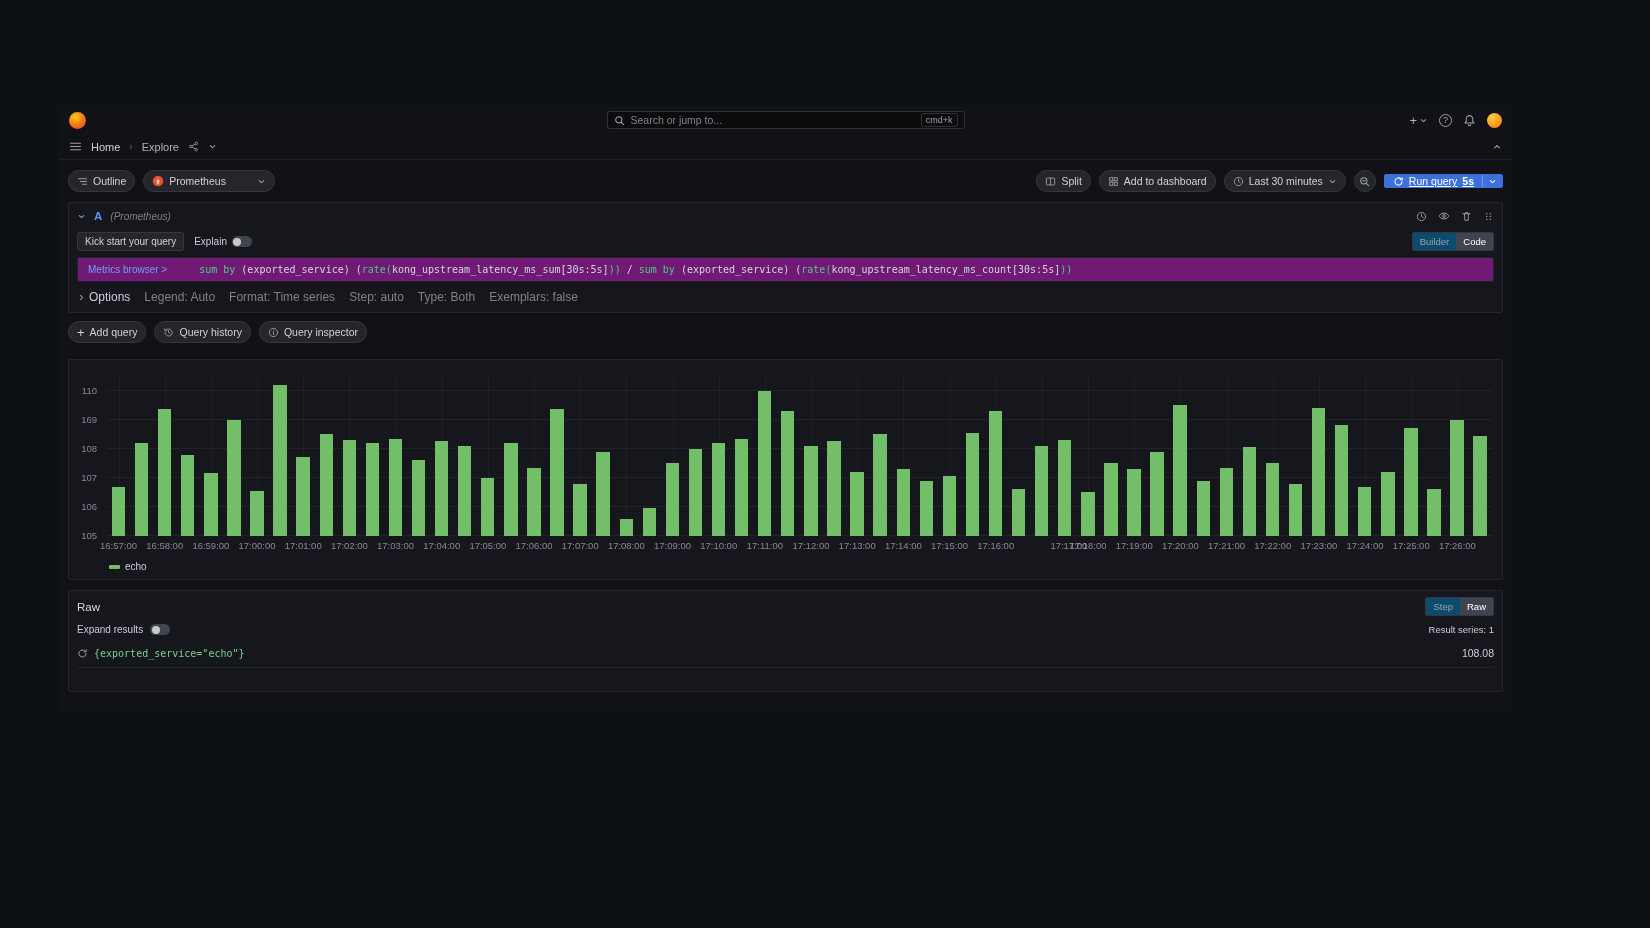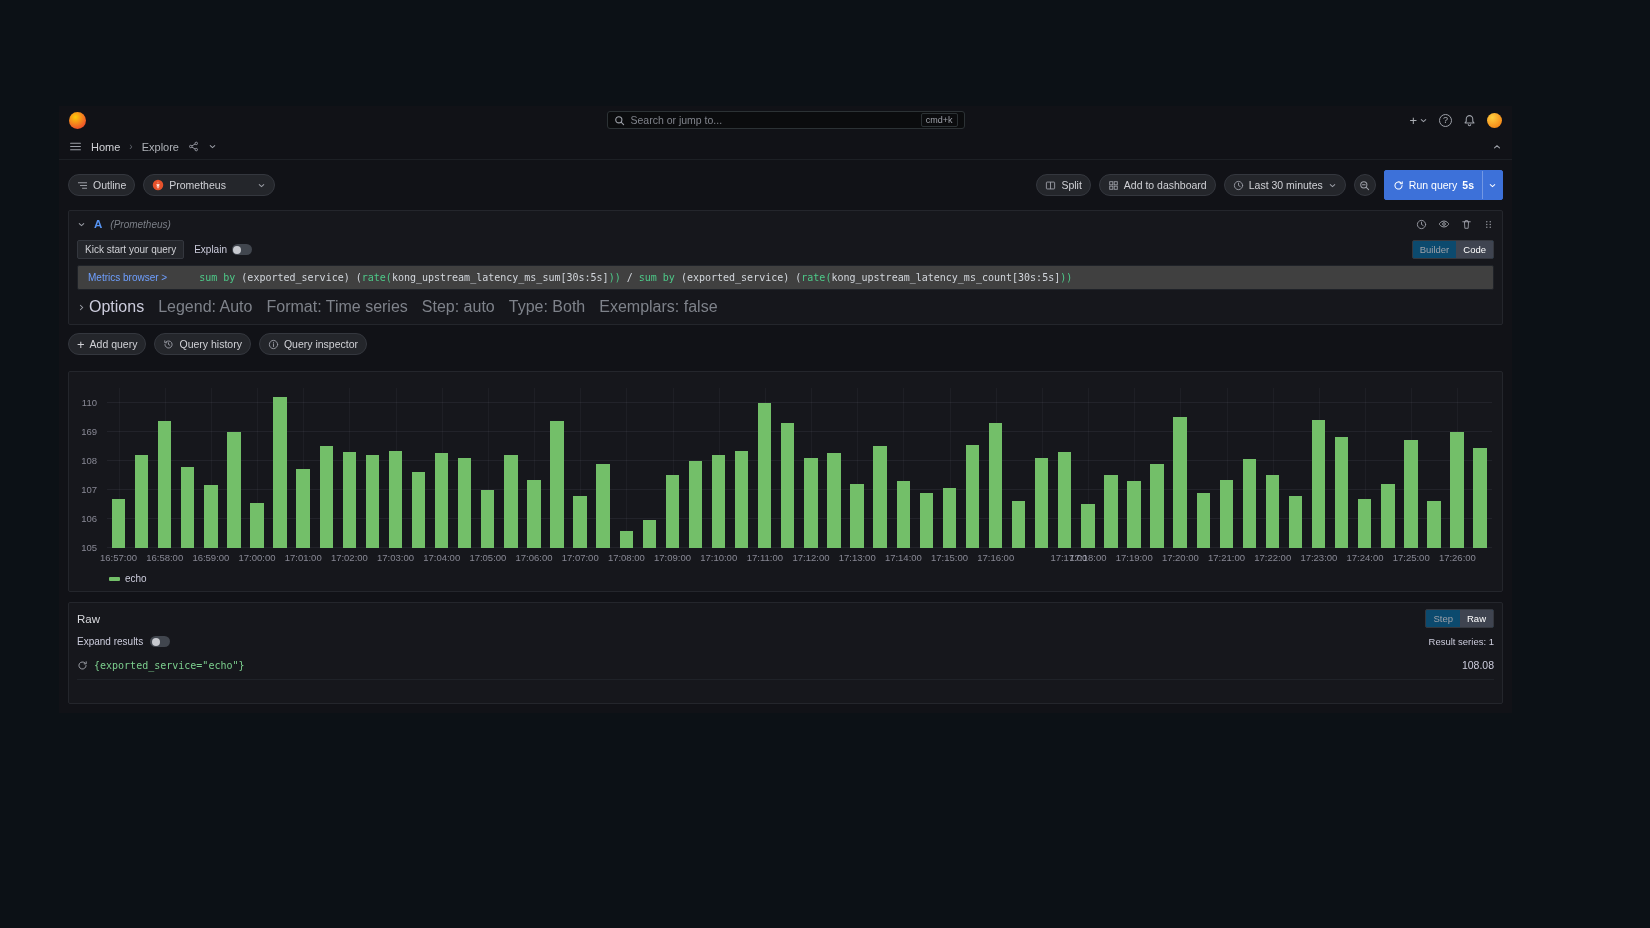--- a/index.html
+++ b/index.html
@@ -28,46 +28,46 @@
   .crumb-sep{color:#62656d;font-size:10px;}
 
   
   .toolbar{display:flex;align-items:center;justify-content:space-between;padding:10px 9px;}
   .tb-left,.tb-right{display:flex;align-items:center;gap:8px;}
   .btn{height:22px;display:inline-flex;align-items:center;gap:5px;padding:0 8px;background:#24262b;border:1px solid #34373e;border-radius:11px;font-size:10.5px;color:#d0d1d6;cursor:pointer;white-space:nowrap;}
   .icon-btn{width:22px;padding:0;justify-content:center;}
   .ds-picker{width:132px;}
   .ds-picker .caret{margin-left:auto;}
   .prom-icon{width:12px;height:12px;flex:none;}
-  .btn-blue{background:#3d71d9;border:1px solid #3d71d9;color:#fff;display:inline-flex;align-items:center;height:30px;border-radius:2px;overflow:hidden;cursor:pointer;}
+  .btn-blue{background:#3d71d9;border:1px solid #3d71d9;color:#fff;display:inline-flex;align-items:center;height:14px;border-radius:2px;overflow:hidden;cursor:pointer;text-decoration:underline;}
   .btn-blue .seg-main{display:flex;align-items:center;gap:5px;padding:0 8px;font-size:10.5px;height:100%;}
   .btn-blue .interval{font-weight:bold;font-size:10.5px;}
   .btn-blue .seg-caret{display:flex;align-items:center;padding:0 5px;border-left:1px solid rgba(255,255,255,.28);height:100%;color:#fff;}
 
   
   .panel{margin:0 9px;background:#16171c;border:1px solid #24262c;border-radius:2px;}
   .qp-header{height:26px;display:flex;align-items:center;gap:8px;padding:0 8px;}
   .ref-id{color:#5794f2;font-size:11.5px;font-weight:600;cursor:pointer;}
   .ds-hint{color:#7b7f87;font-size:10px;font-style:italic;}
   .qp-icons{margin-left:auto;display:flex;align-items:center;gap:11px;}
   .qp-icons .icon{cursor:pointer;}
   .qp-row{display:flex;align-items:center;gap:10px;padding:3px 8px;}
   .chip-btn{font-size:10px;padding:3px 7px;border:1px solid #34373e;background:#24262b;border-radius:2px;color:#d0d1d6;cursor:pointer;white-space:nowrap;}
   .explain-group{display:flex;align-items:center;gap:5px;font-size:10px;color:#ccccdc;}
   .toggle{width:20px;height:11px;border-radius:6px;background:#41464e;position:relative;cursor:pointer;flex:none;}
   .toggle::after{content:"";position:absolute;left:1.5px;top:1.5px;width:8px;height:8px;border-radius:50%;background:#c7c9cf;}
   .seg{display:inline-flex;border:1px solid #34373e;border-radius:2px;overflow:hidden;background:#0c4a6e;}
   .seg-item{font-size:9.5px;padding:3px 7px;color:#9da0a8;cursor:pointer;white-space:nowrap;}
   .seg-item.active{background:#3f4450;color:#fff;}
-  .editor-row{margin:3px 8px;background:#404040;border:1px solid #1f2228;border-radius:2px;height:25px;display:flex;align-items:center;}
+  .editor-row{margin:3px 8px;background:#701a75;border:1px solid #1f2228;border-radius:2px;height:25px;display:flex;align-items:center;}
   .metrics-browser{color:#6e9fff;font-size:10px;padding:0 10px;cursor:pointer;white-space:nowrap;}
   .code-line{font-family:"DejaVu Sans Mono",monospace;font-size:10px;white-space:pre;margin-left:22px;}
   .code-kw{color:#4dc988;}
   .code-plain{color:#d2d6dc;}
-  .options-row{display:flex;align-items:flex-start;gap:14px;padding:5px 8px 8px;font-size:16px;}
+  .options-row{display:flex;align-items:flex-start;gap:14px;padding:5px 8px 8px;font-size:12px;}
   .options-label{display:flex;align-items:center;gap:3px;color:#ccccdc;cursor:pointer;font-weight:500;}
   .opt-item{color:#7e828a;white-space:nowrap;}
 
   
   .actions-row{display:flex;gap:8px;margin:8px 9px 16px;}
   .plus-sign{font-size:13px;line-height:1;color:#d0d1d6;}
 
   
   .graph-panel{padding:6px 8px 4px;}
   .panel-header{display:flex;align-items:center;}

